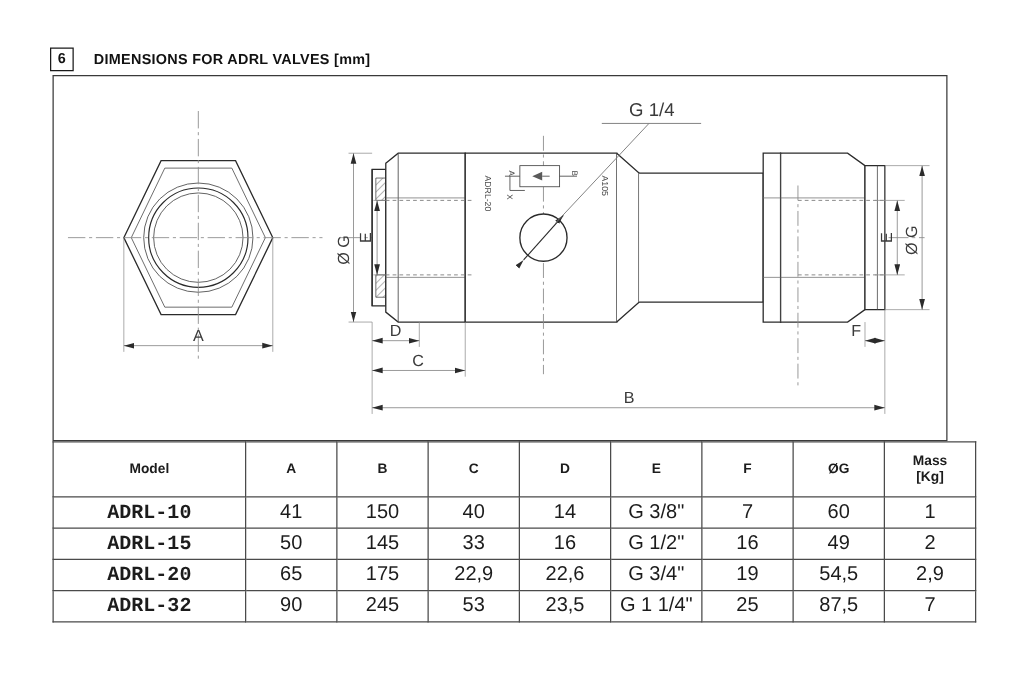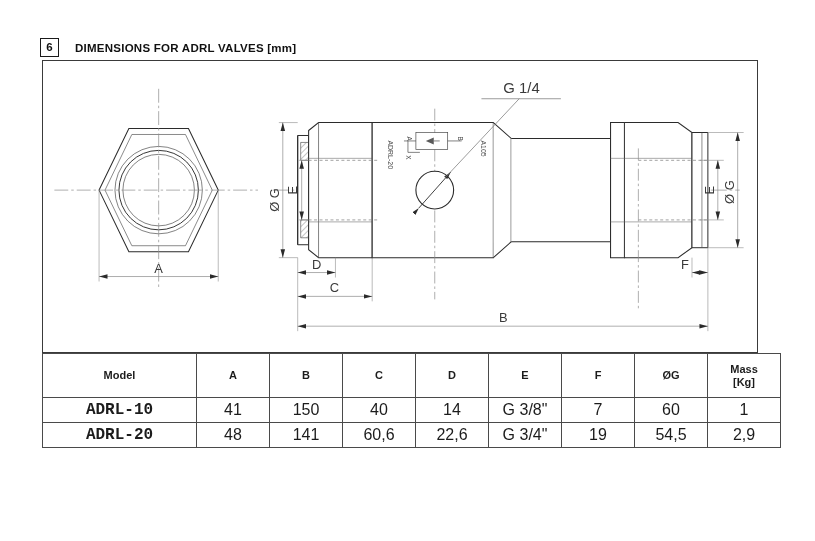--- a/index.html
+++ b/index.html
@@ -306,26 +306,48 @@
         <td>41</td>
         <td>150</td>
         <td>40</td>
         <td>14</td>
         <td>G 3/8"</td>
         <td>7</td>
         <td>60</td>
         <td>1</td>
       </tr>
       <tr>
+        <td class="model-cell">ADRL-15</td>
+        <td>50</td>
+        <td>145</td>
+        <td>33</td>
+        <td>16</td>
+        <td>G 1/2"</td>
+        <td>16</td>
+        <td>49</td>
+        <td>2</td>
+      </tr>
+      <tr>
         <td class="model-cell">ADRL-20</td>
-        <td>48</td>
-        <td>141</td>
-        <td>60,6</td>
+        <td>65</td>
+        <td>175</td>
+        <td>22,9</td>
         <td>22,6</td>
         <td>G 3/4"</td>
         <td>19</td>
         <td>54,5</td>
         <td>2,9</td>
       </tr>
+      <tr>
+        <td class="model-cell">ADRL-32</td>
+        <td>90</td>
+        <td>245</td>
+        <td>53</td>
+        <td>23,5</td>
+        <td>G 1 1/4"</td>
+        <td>25</td>
+        <td>87,5</td>
+        <td>7</td>
+      </tr>
     </tbody>
   </table>
 
 </div>
 
 </body></html>

